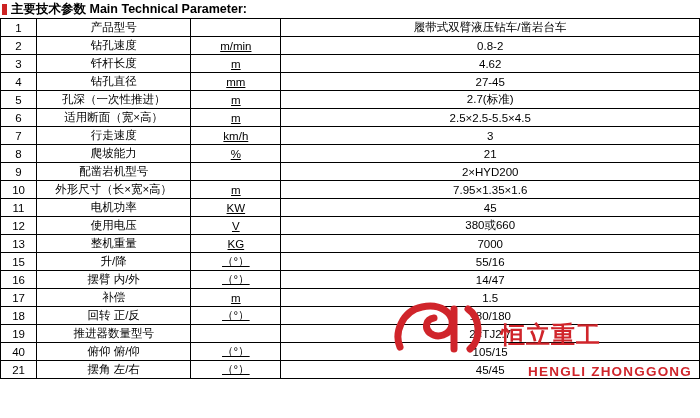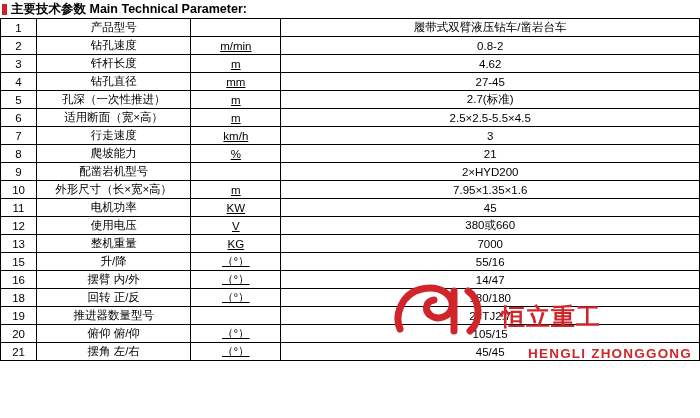--- a/index.html
+++ b/index.html
@@ -189,33 +189,39 @@
         <td class="col-unit">（°）</td>
         <td class="col-val">55/16</td>
       </tr>
       <tr>
         <td class="col-idx">16</td>
         <td class="col-name">摆臂 内/外</td>
         <td class="col-unit">（°）</td>
         <td class="col-val">14/47</td>
       </tr>
       <tr>
+        <td class="col-idx">17</td>
+        <td class="col-name">补偿</td>
+        <td class="col-unit">m</td>
+        <td class="col-val">1.5</td>
+      </tr>
+      <tr>
         <td class="col-idx">18</td>
         <td class="col-name">回转 正/反</td>
         <td class="col-unit">（°）</td>
         <td class="col-val">180/180</td>
       </tr>
       <tr>
         <td class="col-idx">19</td>
         <td class="col-name">推进器数量型号</td>
         <td class="col-unit"></td>
         <td class="col-val">2×TJ2.7</td>
       </tr>
       <tr>
-        <td class="col-idx">20</td>
+        <td class="col-idx">40</td>
         <td class="col-name">俯仰 俯/仰</td>
         <td class="col-unit">（°）</td>
         <td class="col-val">105/15</td>
       </tr>
       <tr>
         <td class="col-idx">21</td>
         <td class="col-name">摆角 左/右</td>
         <td class="col-unit">（°）</td>
         <td class="col-val">45/45</td>
       </tr>

